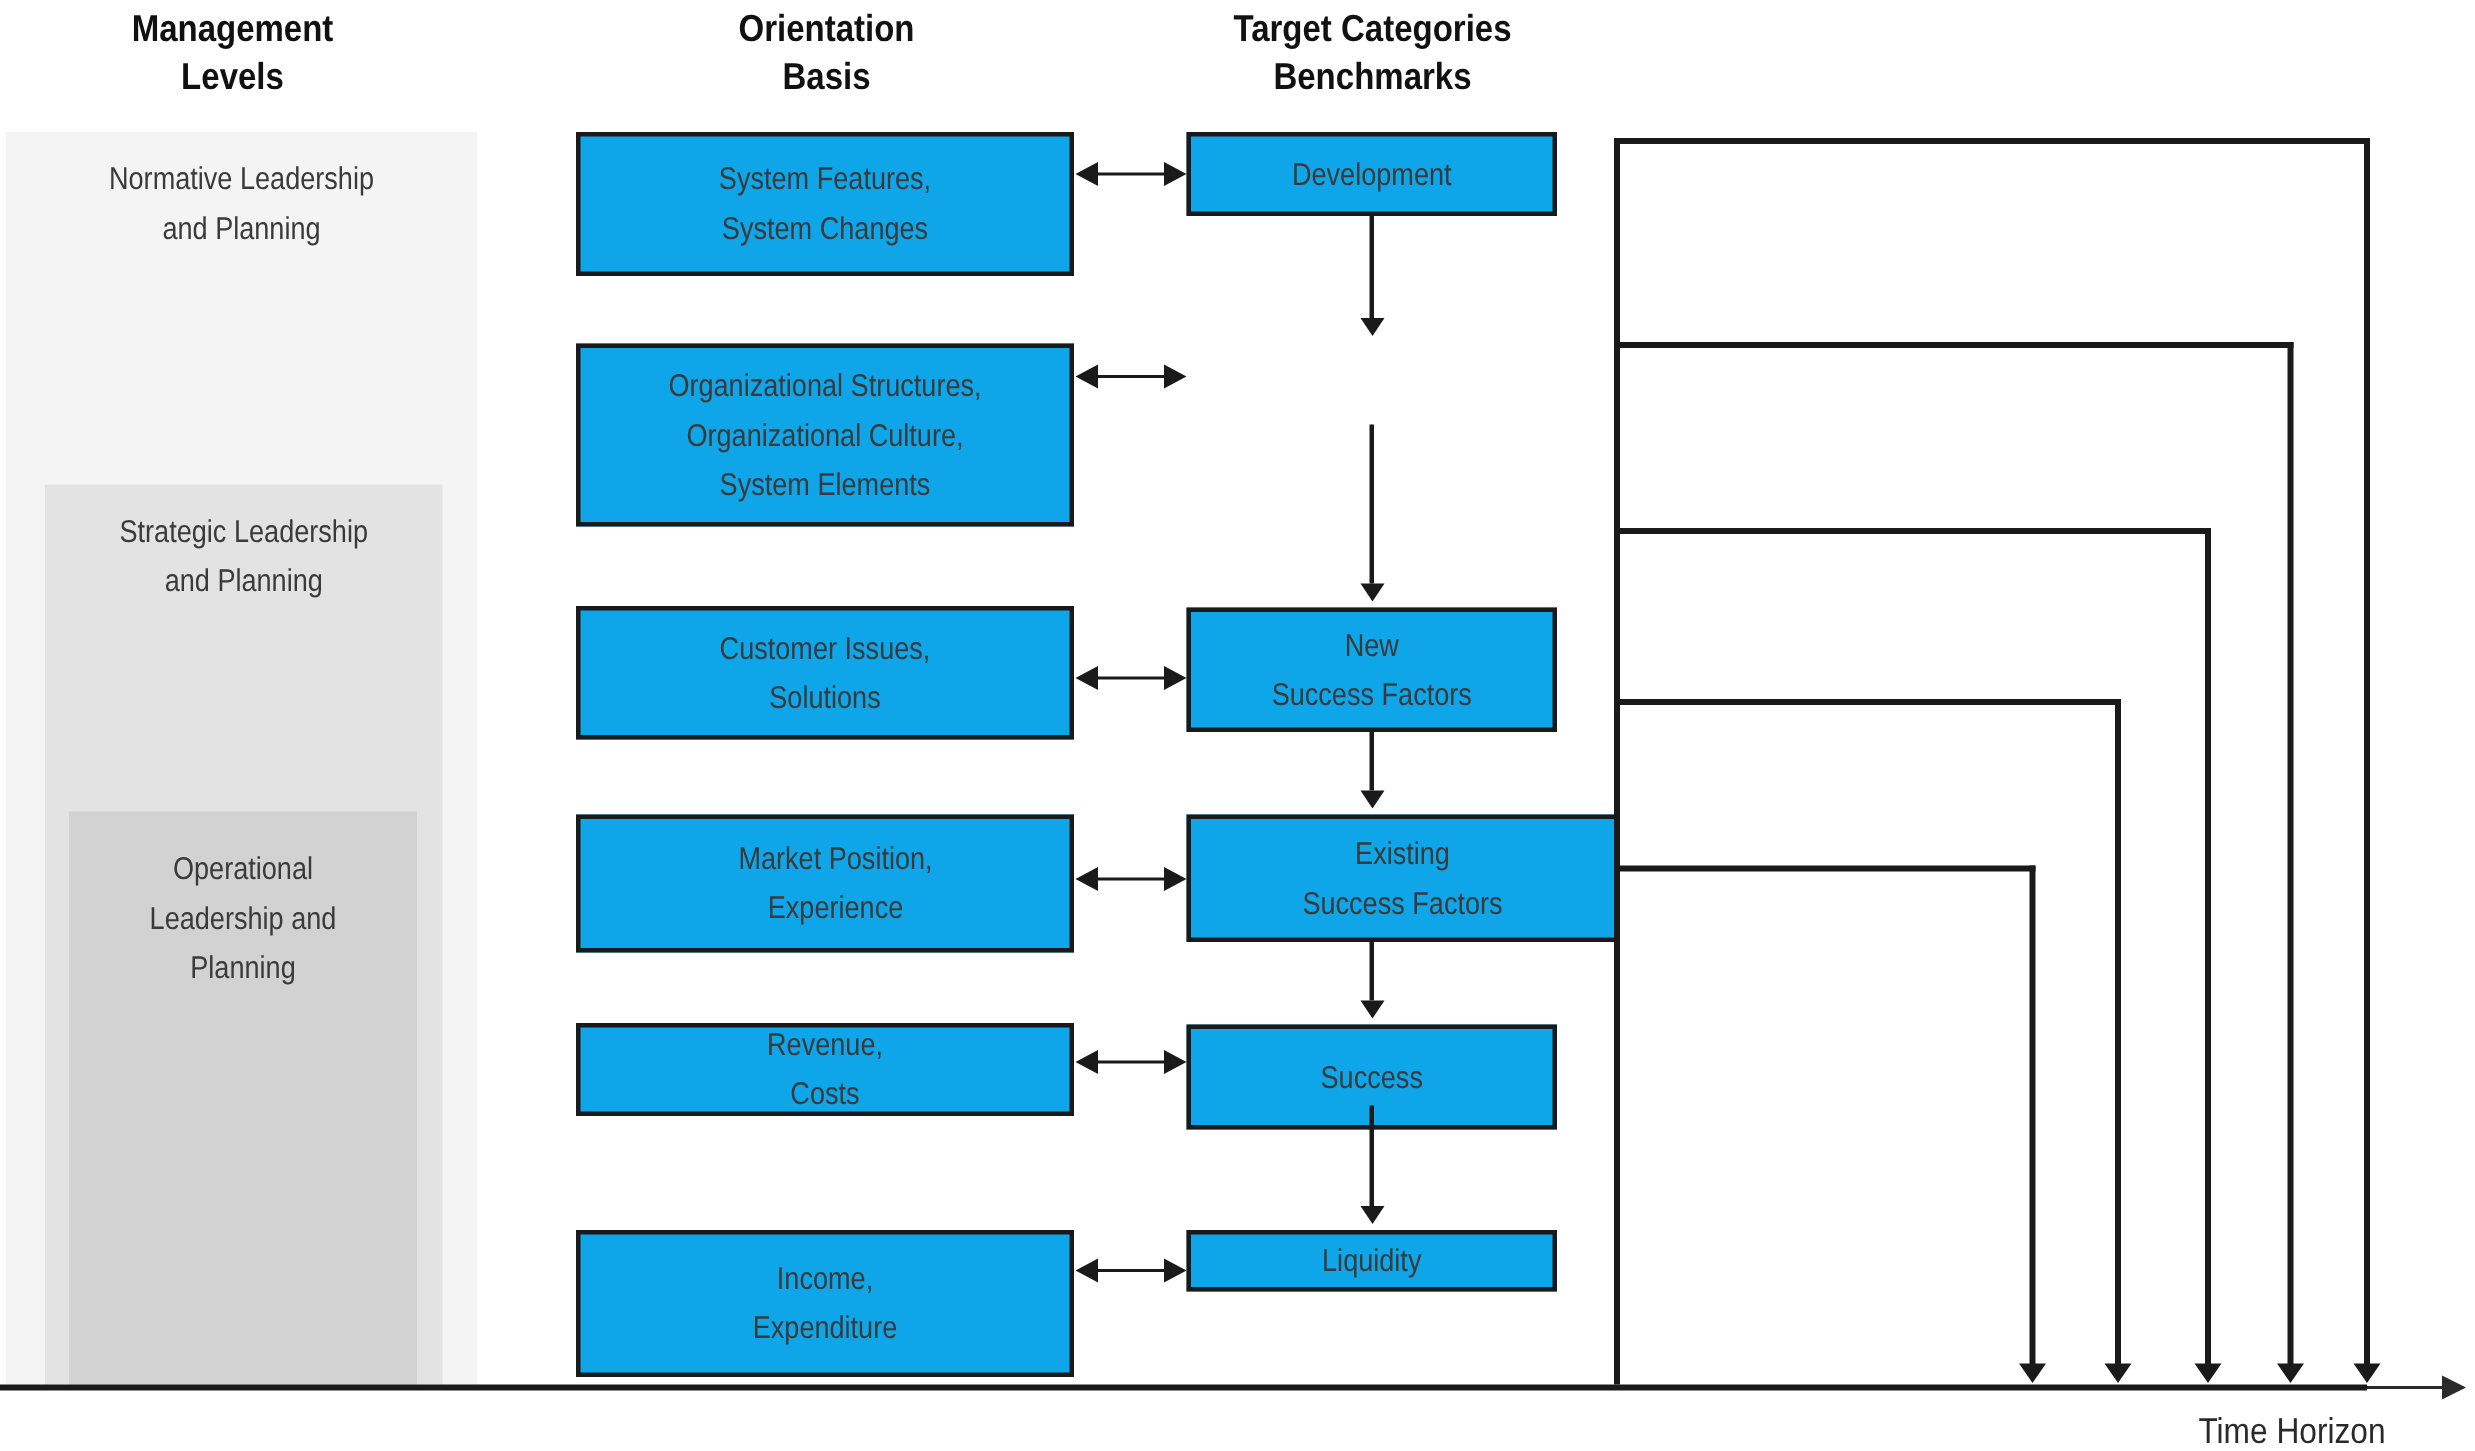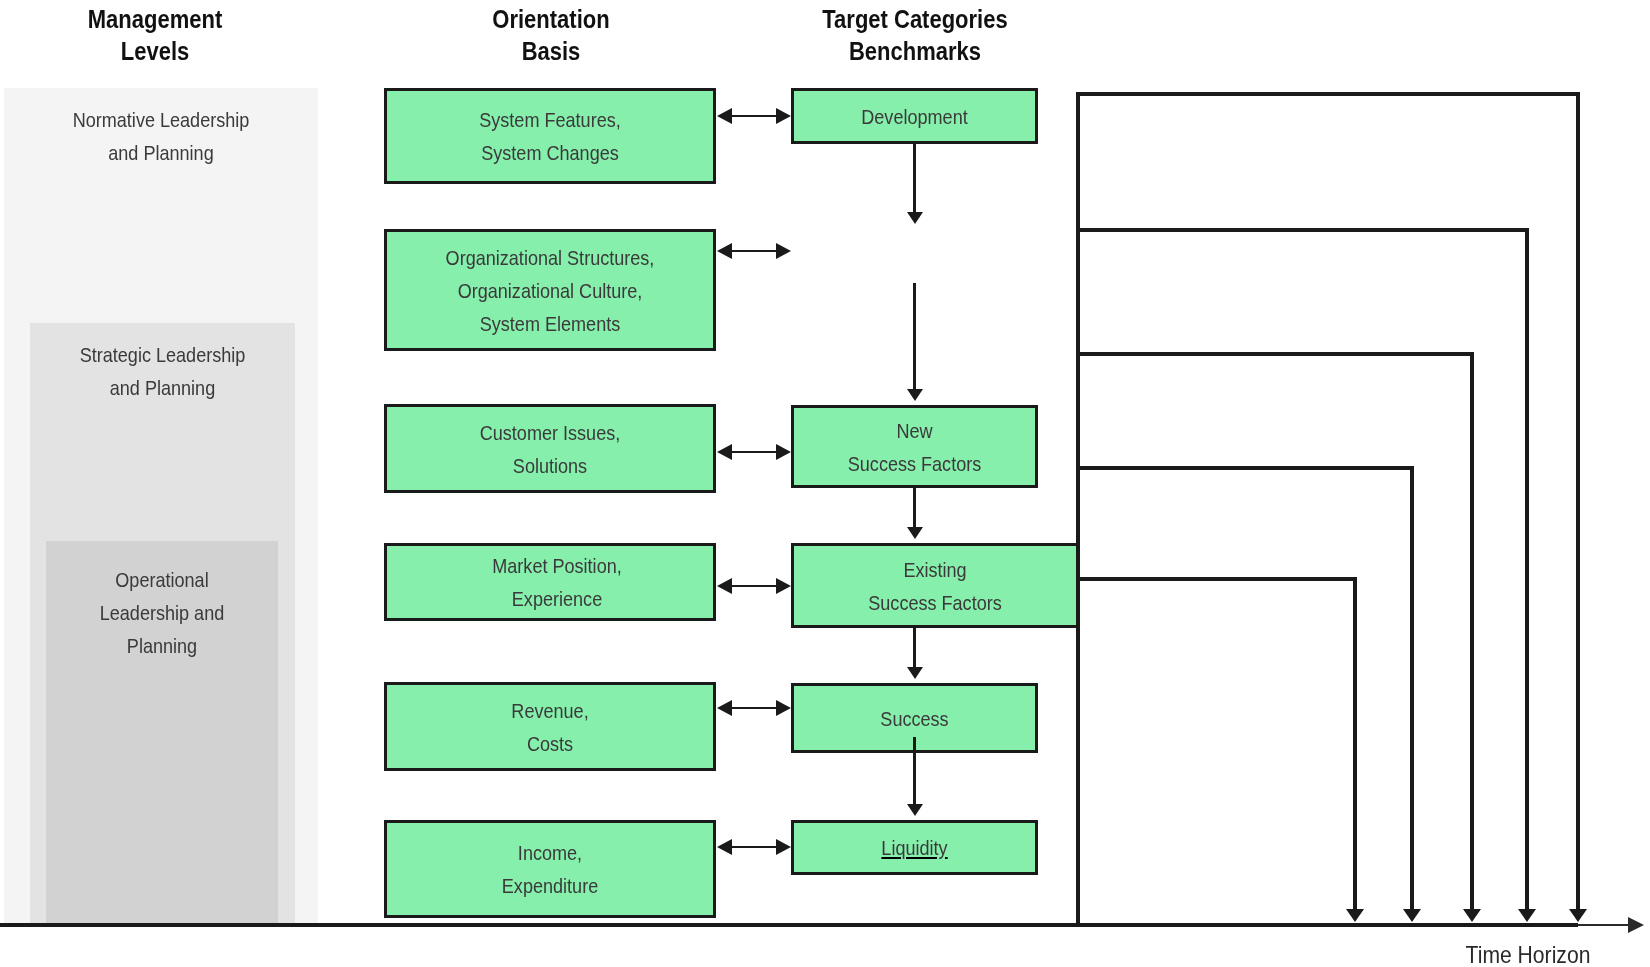--- a/index.html
+++ b/index.html
@@ -19,21 +19,21 @@
   }
   .region{position:absolute;}
   .region-label{
     position:absolute;
     font-size:21px;color:#3a3a3a;line-height:33px;
     text-align:center;white-space:pre-line;
     transform:scaleX(0.86);transform-origin:center top;
   }
   .box{
     position:absolute;
-    border:3px solid #1a1a1a;background:#86efac;
+    border:3px solid #1a1a1a;background:#0ea5e9;
     box-sizing:border-box;
     display:flex;align-items:center;justify-content:center;
   }
   .box-label{
     font-size:21px;color:#3a3a3a;line-height:33px;
     text-align:center;white-space:pre-line;
     transform:scaleX(0.86);transform-origin:center center;
     width:100%;
   }
   .hline,.vline{position:absolute;background:#1a1a1a;}
@@ -84,25 +84,25 @@
   </div>
   <div class="box" style="left:384px;top:229px;width:332px;height:122px;">
     <div class="box-label">Organizational Structures,
 Organizational Culture,
 System Elements</div>
   </div>
   <div class="box" style="left:384px;top:404px;width:332px;height:89px;">
     <div class="box-label">Customer Issues,
 Solutions</div>
   </div>
-  <div class="box" style="left:384px;top:543px;width:332px;height:78px;padding-left:14px;">
+  <div class="box" style="left:384px;top:543px;width:332px;height:92px;padding-left:14px;">
     <div class="box-label">Market Position,
 Experience</div>
   </div>
-  <div class="box" style="left:384px;top:682px;width:332px;height:89px;">
+  <div class="box" style="left:384px;top:682px;width:332px;height:62px;">
     <div class="box-label">Revenue,
 Costs</div>
   </div>
   <div class="box" style="left:384px;top:820px;width:332px;height:98px;">
     <div class="box-label">Income,
 Expenditure</div>
   </div>
 
   <div class="box" style="left:791px;top:88px;width:247px;height:56px;">
     <div class="box-label">Development</div>
@@ -111,21 +111,21 @@
     <div class="box-label">New
 Success Factors</div>
   </div>
   <div class="box" style="left:791px;top:543px;width:288px;height:85px;">
     <div class="box-label">Existing
 Success Factors</div>
   </div>
   <div class="box" style="left:791px;top:683px;width:247px;height:70px;">
     <div class="box-label">Success</div>
   </div>
-  <div class="box" style="left:791px;top:820px;width:247px;height:55px;text-decoration:underline;">
+  <div class="box" style="left:791px;top:820px;width:247px;height:41px;">
     <div class="box-label">Liquidity</div>
   </div>
 
   <div class="dblarrow" style="left:717px;top:108px;width:74px;">
     <div class="shaft"></div>
     <div class="head-l"></div>
     <div class="head-r"></div>
   </div>
   <div class="dblarrow" style="left:717px;top:243px;width:74px;">
     <div class="shaft"></div>

